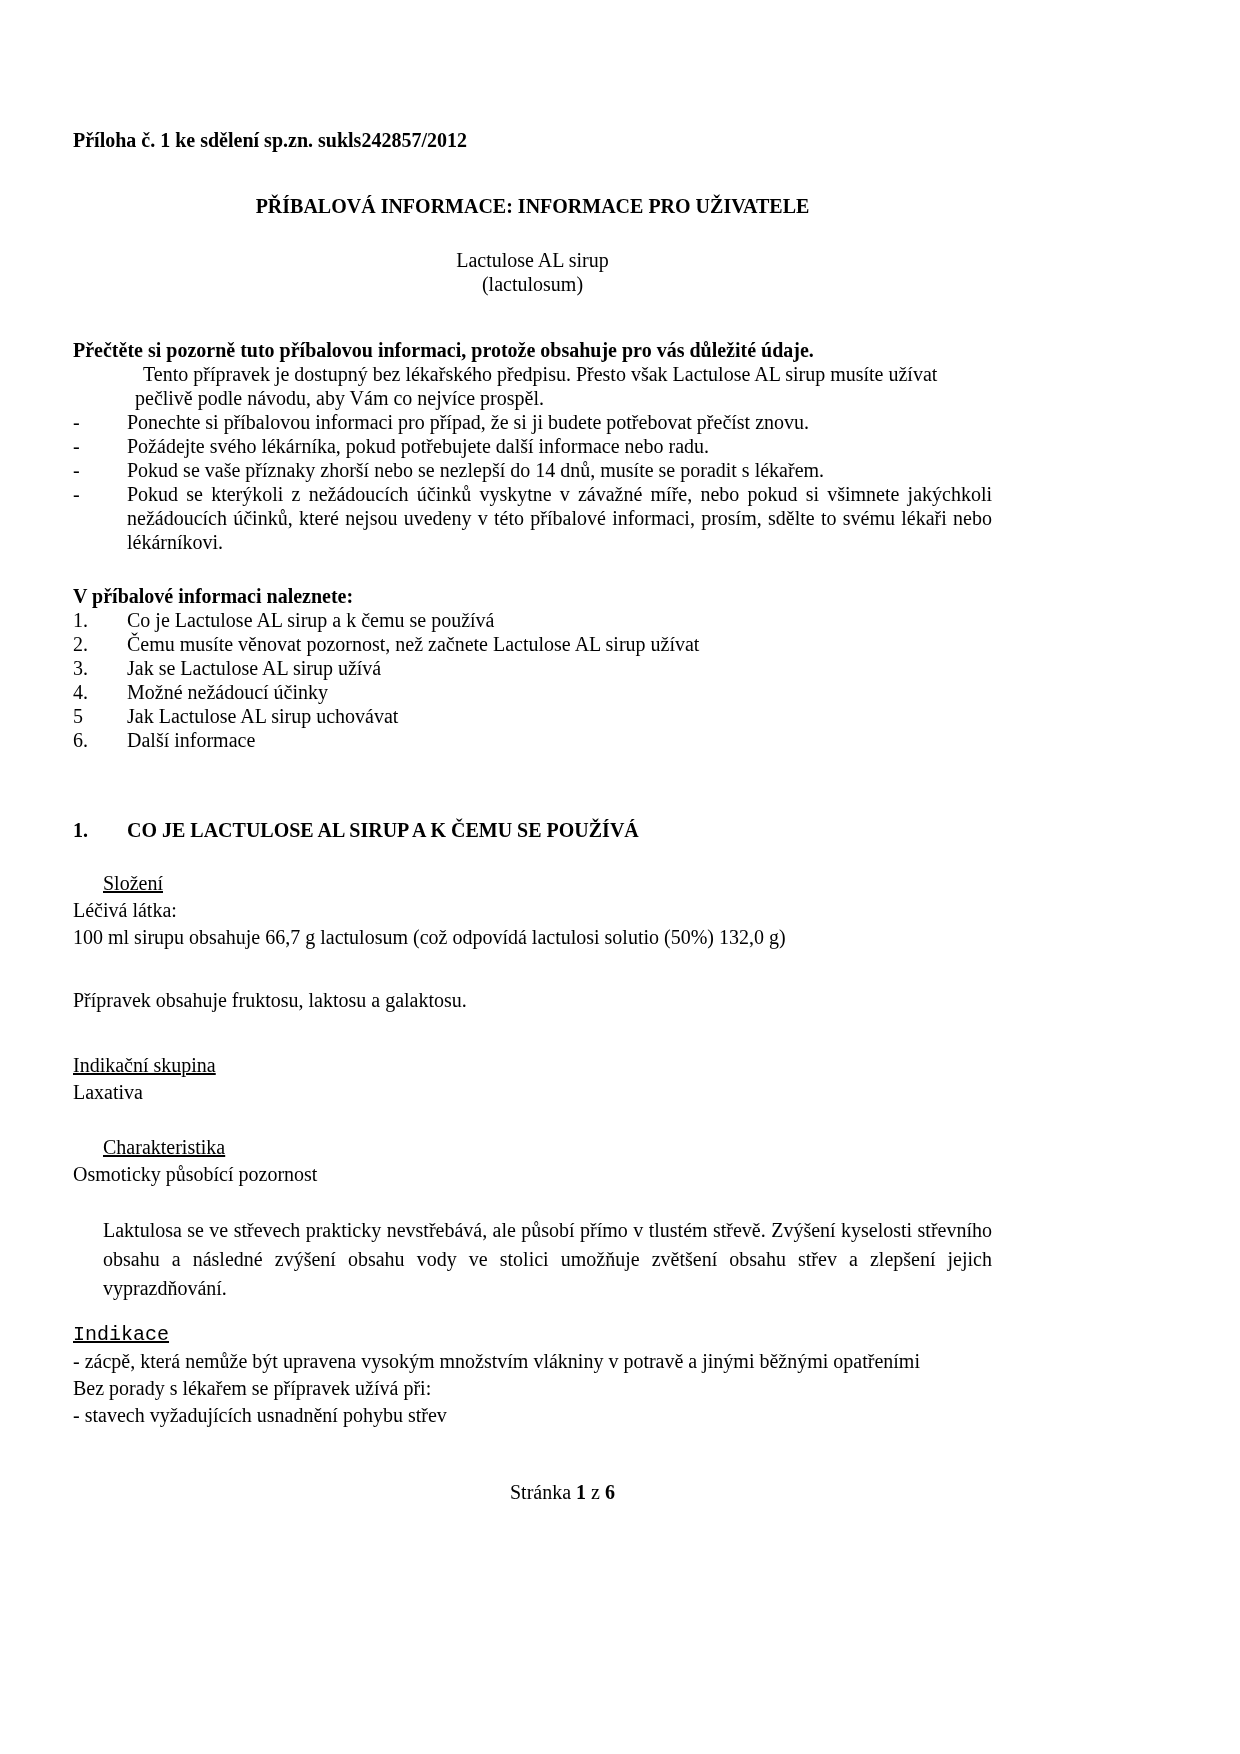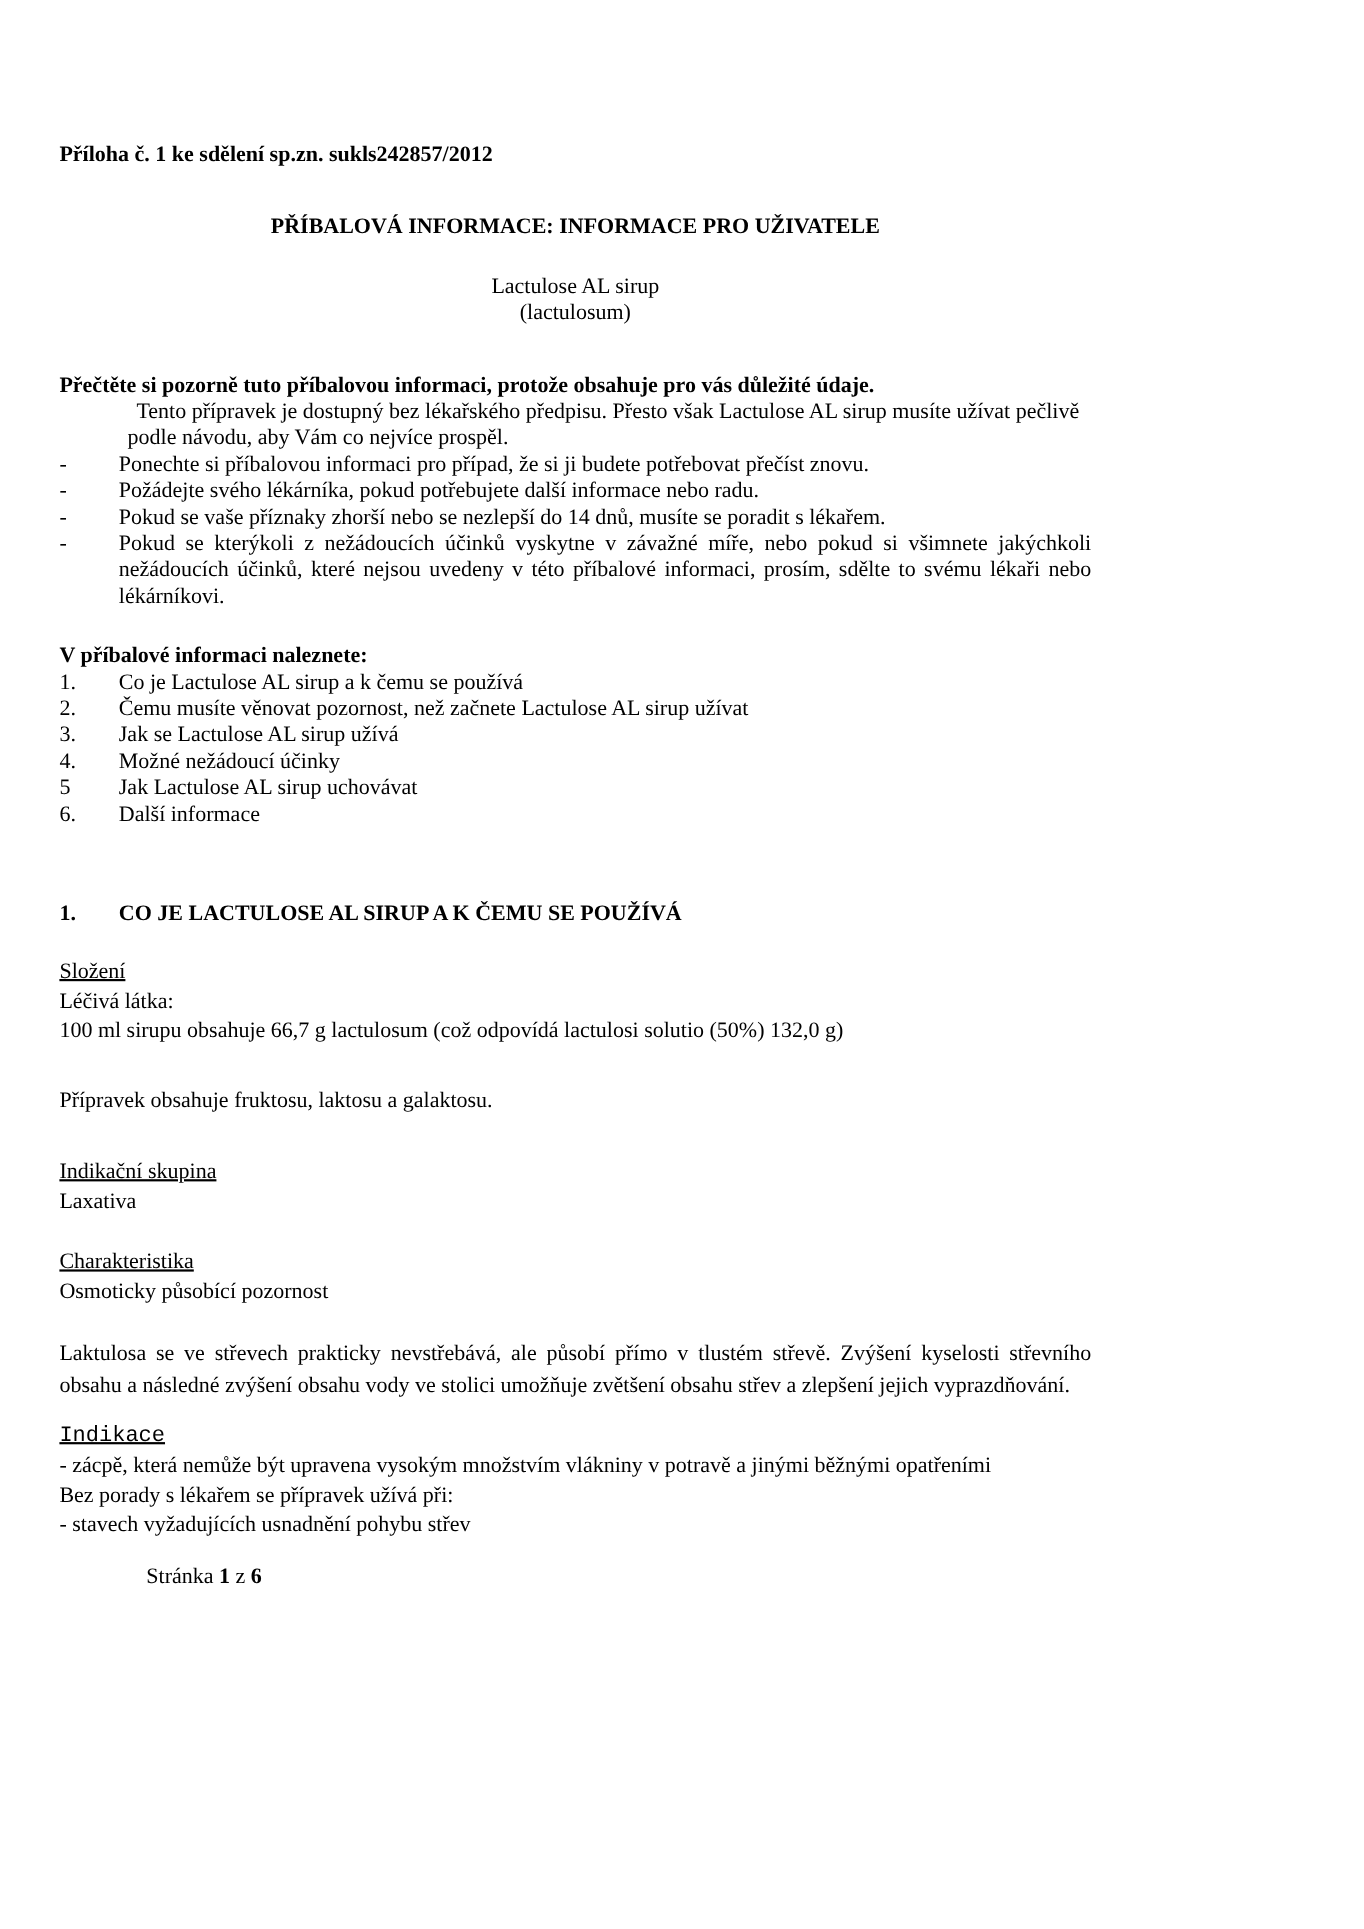--- a/index.html
+++ b/index.html
@@ -7,45 +7,45 @@
   .page {
     position: relative;
     width: 1240px;
     height: 1754px;
     margin: 0 auto;
     background: #ffffff;
     color: #000000;
     font-family: "Liberation Serif", "DejaVu Serif", serif;
     font-size: 20px;
   }
-  .content { padding: 128px 248px 0 54px; }
+  .content { padding: 128px 248px 0 73px; }
   .bold { font-weight: bold; }
   .center { text-align: center; }
   .u { text-decoration: underline; }
   .justify { text-align: justify; }
   .row { display: flex; align-items: flex-start; }
   .col-marker { flex: 0 0 54px; }
   .flex1 { flex: 1; }
   .lh-tight { line-height: 24px; }
   .lh-mid { line-height: 27px; }
   .lh-loose { line-height: 29px; }
   .indent-block { margin-left: 62px; text-indent: 8px; }
   .mt-18 { margin-top: 18px; font-family: Liberation Mono, monospace; }
   .mt-24 { margin-top: 36px; font-family: Liberation Serif, serif; }
   .mt-26 { margin-top: 38px; }
-  .mt-28 { margin-top: 28px; }
+  .mt-28 { margin-top: 28px; margin-left: 30px; }
   .mt-30 { margin-top: 30px; }
   .mt-42 { margin-top: 42px; }
   .mt-66 { margin-top: 66px; }
   .footer {
     position: absolute;
-    top: 1421px;
+    top: 1480px;
     left: 133px;
     width: 859px;
-    text-align: left;
+    text-align: center;
     line-height: 24px;
   }
 </style>
 </head>
 <body>
 
 <div class="page">
   <div class="content">
 
     <div class="bold lh-tight">Příloha č. 1 ke sdělení sp.zn. sukls242857/2012</div>

